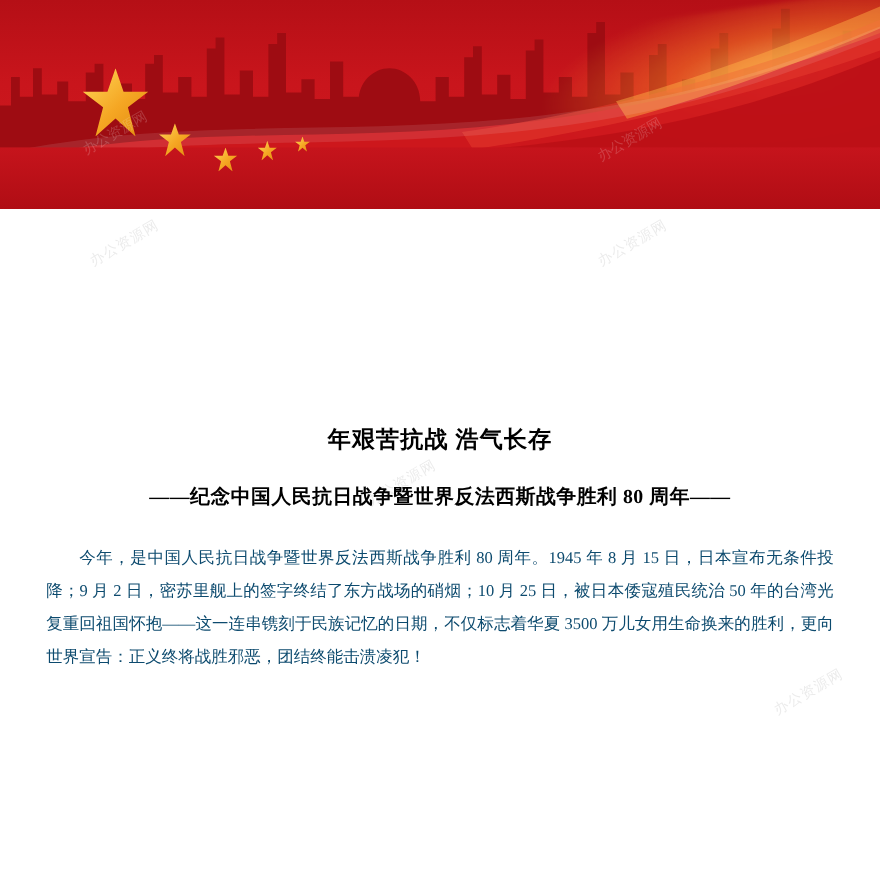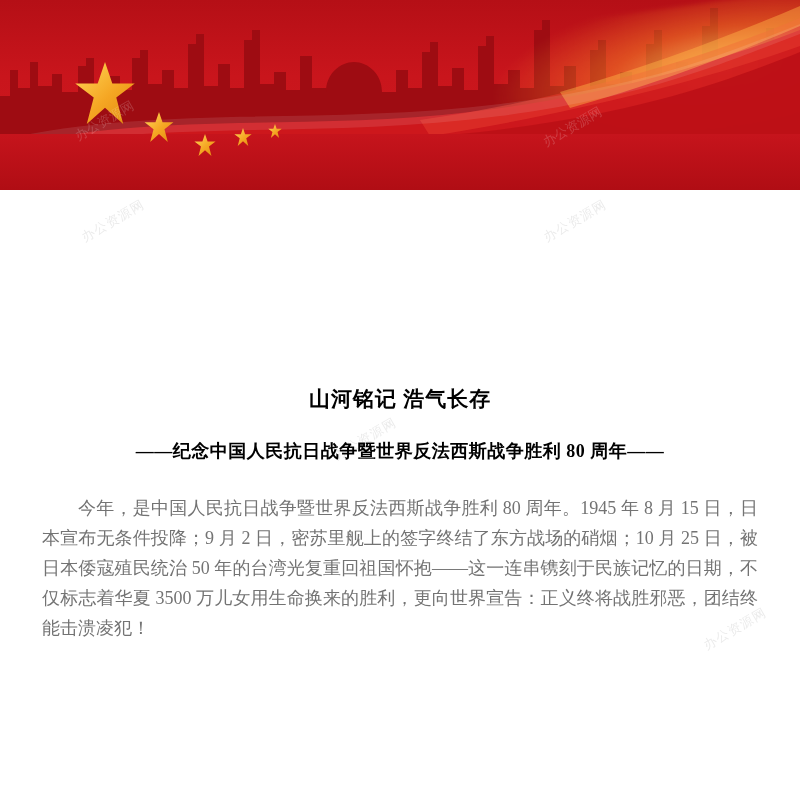--- a/index.html
+++ b/index.html
@@ -120,23 +120,23 @@
     text-align: center;
     font-family: "Liberation Serif", serif;
     font-size: 18px;
     font-weight: 700;
     color: #000;
     letter-spacing: 0.5px;
   }
   .para {
     margin-top: 30px;
     font-family: "Liberation Serif", serif;
-    font-size: 18px;
+    font-size: 15px;
     line-height: 30px;
-    color: #737373;
+    color: #0c4a6e;
     text-align: justify;
     text-indent: 2em;
   }
   .para.p2 { margin-top: 26px; }
 </style>
 </head>
 <body>
 
 <div id="page">
 
@@ -182,18 +182,18 @@
     <div class="wm-banner" style="left:72px; top:112px;">办公资源网</div>
     <div class="wm-banner" style="left:540px; top:118px;">办公资源网</div>
   </div>
 
   <div class="wm w1">办公资源网</div>
   <div class="wm w2">办公资源网</div>
   <div class="wm w3">办公资源网</div>
   <div class="wm w4">办公资源网</div>
 
   <div id="doc">
-    <div class="title">山河铭记  浩气长存</div>
+    <div class="title">年艰苦抗战  浩气长存</div>
     <div class="subtitle">——纪念中国人民抗日战争暨世界反法西斯战争胜利 80 周年——</div>
     <p class="para p1">今年，是中国人民抗日战争暨世界反法西斯战争胜利 80 周年。1945 年 8 月 15 日，日本宣布无条件投降；9 月 2 日，密苏里舰上的签字终结了东方战场的硝烟；10 月 25 日，被日本倭寇殖民统治 50 年的台湾光复重回祖国怀抱——这一连串镌刻于民族记忆的日期，不仅标志着华夏 3500 万儿女用生命换来的胜利，更向世界宣告：正义终将战胜邪恶，团结终能击溃凌犯！</p>
   </div>
 
 </div>
 
 </body></html>

